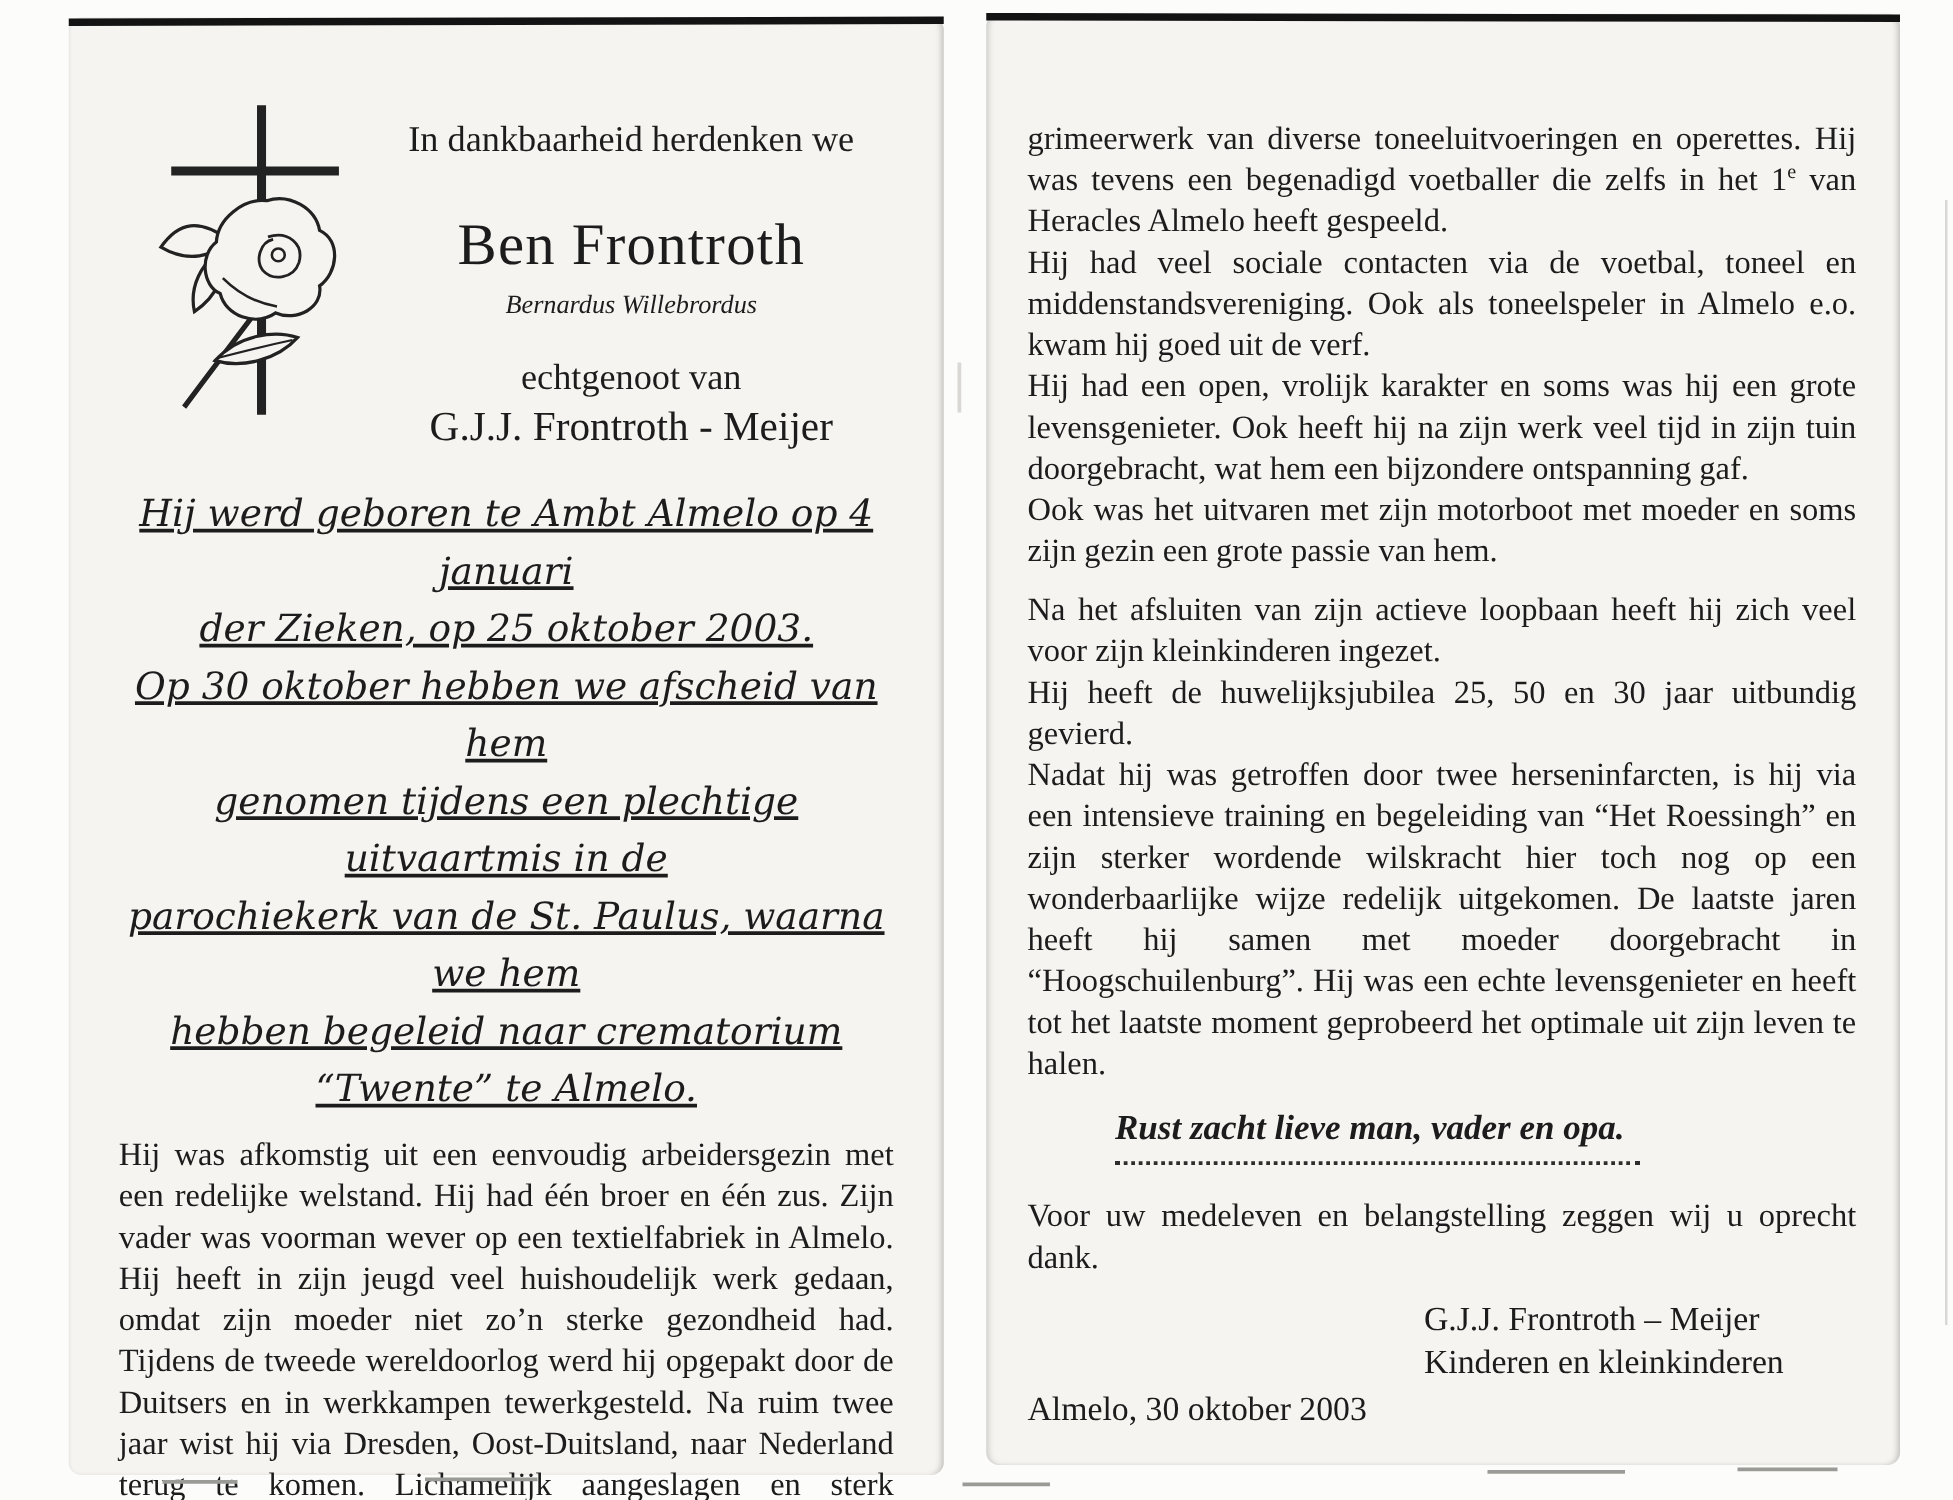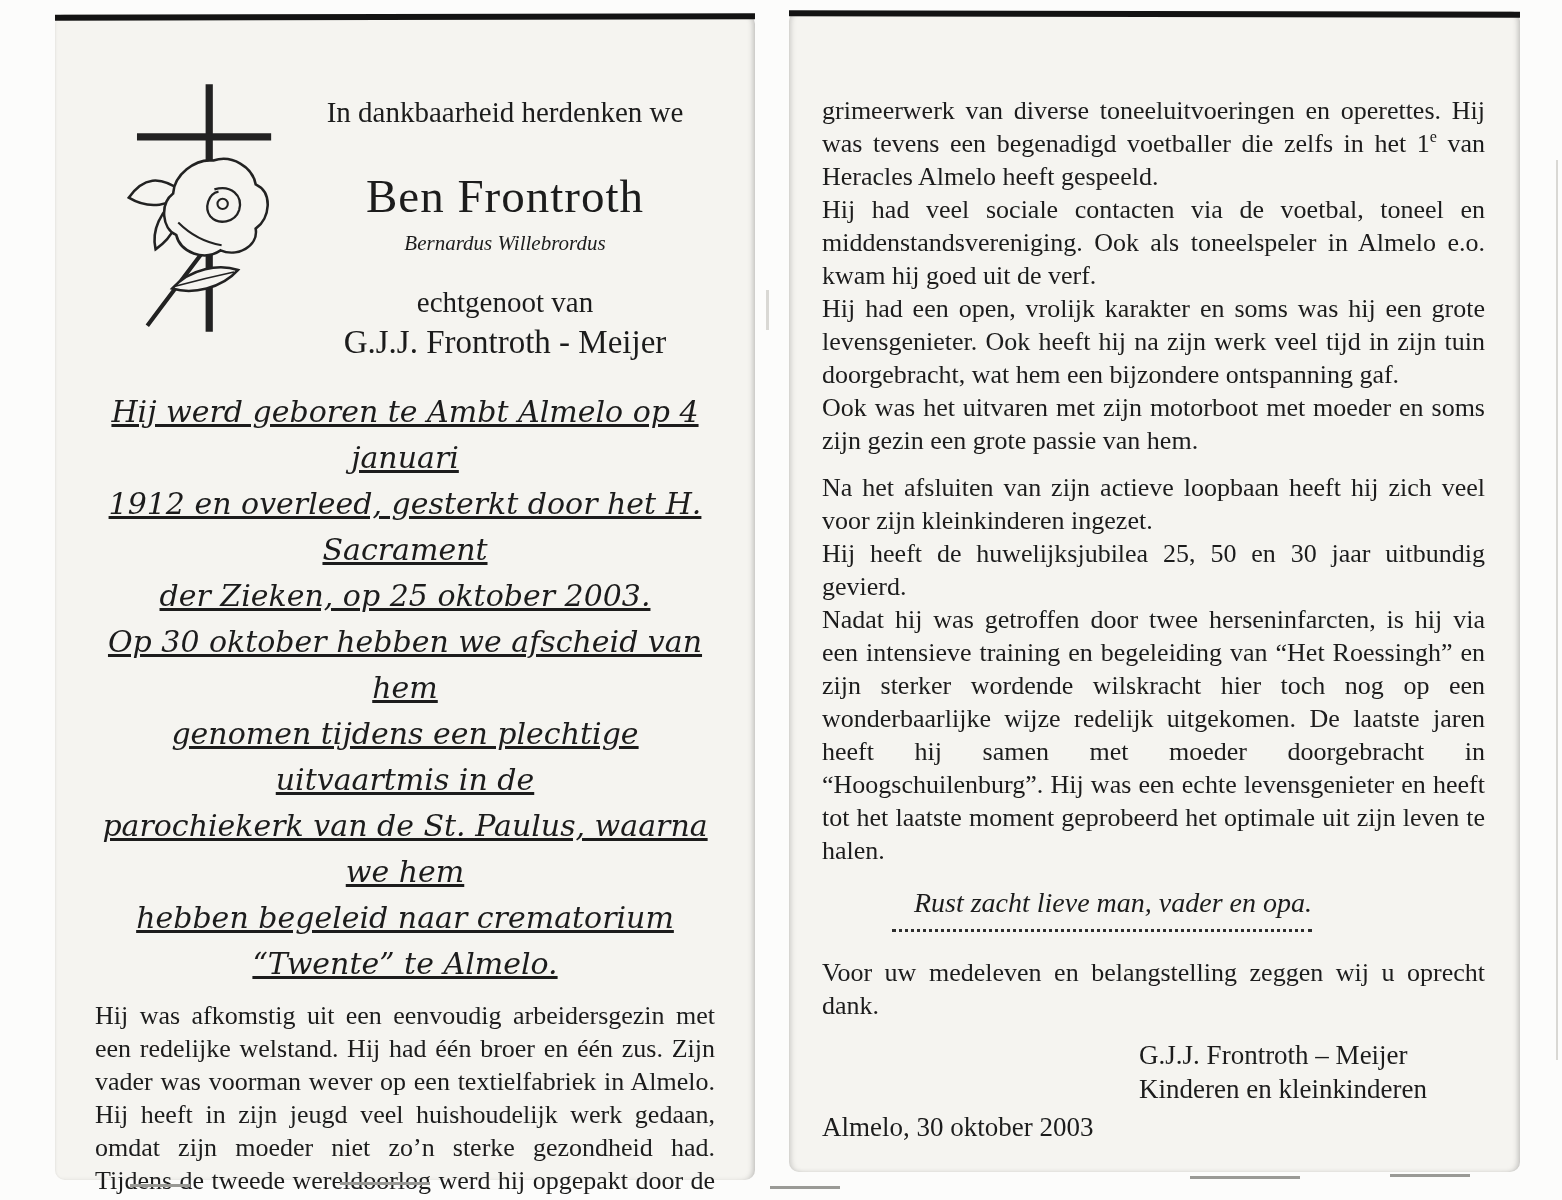--- a/index.html
+++ b/index.html
@@ -62,21 +62,21 @@
     text-align: justify;
     margin: 0;
   }
   .justify-last { text-align-last: justify; }
   .bio-block { margin-top: 12px; }
   .rp-start { margin-top: 77px; }
   .gap-before { margin-top: 14px; }
   sup.ordinal { font-size: 0.62em; vertical-align: super; line-height: 0; }
 
   
-  .farewell-wrap { width: 420px; margin: 20px 0 0 70px; text-align: right; }
+  .farewell-wrap { width: 420px; margin: 20px 0 0 70px; text-align: left; font-weight: bold; }
   .farewell { font-style: italic; font-size: 28px; }
   .dotted-rule {
     margin-top: 10px; height: 0;
     border-bottom: 3px dotted #2e2e2e;
   }
   .thanks { margin-top: 24px; }
   .signature-row { text-align: right; padding-right: 58px; margin-top: 16px; }
   .signature-inner { display: inline-block; text-align: left; font-size: 27px; line-height: 34px; }
   .place-date { margin-top: 6px; font-size: 27px; }
 
@@ -115,21 +115,20 @@
       <div class="dedication">In dankbaarheid herdenken we</div>
       <div class="deceased-name">Ben Frontroth</div>
       <div class="baptismal">Bernardus Willebrordus</div>
       <div class="spouse-intro">echtgenoot van</div>
       <div class="spouse-name">G.J.J. Frontroth - Meijer</div>
     </div>
   </div>
 
   <div class="script-block">
     <div>Hij werd geboren te Ambt Almelo op 4 januari</div>
-    <div>1912 en overleed, gesterkt door het H. Sacrament</div>
     <div>der Zieken, op 25 oktober 2003.</div>
     <div>Op 30 oktober hebben we afscheid van hem</div>
     <div>genomen tijdens een plechtige uitvaartmis in de</div>
     <div>parochiekerk van de St. Paulus, waarna we hem</div>
     <div>hebben begeleid naar crematorium</div>
     <div>“Twente” te Almelo.</div>
   </div>
 
   <p class="body-text justify-last bio-block">Hij was afkomstig uit een eenvoudig arbeidersgezin met een redelijke welstand. Hij had één broer en één zus. Zijn vader was voorman wever op een textielfabriek in Almelo. Hij heeft in zijn jeugd veel huishoudelijk werk gedaan, omdat zijn moeder niet zo’n sterke gezondheid had. Tijdens de tweede wereldoorlog werd hij opgepakt door de Duitsers en in werkkampen tewerkgesteld. Na ruim twee jaar wist hij via Dresden, Oost-Duitsland, naar Nederland terug te komen. Lichamelijk aangeslagen en sterk vermagerd heeft hij zijn draai opnieuw gevonden in zijn kapperszaak. Hij heeft zijn eigen kapperszaak ruim 30 jaar gehad. Tevens was hij pruikenmaker en verzorgde</p>
 </div>

